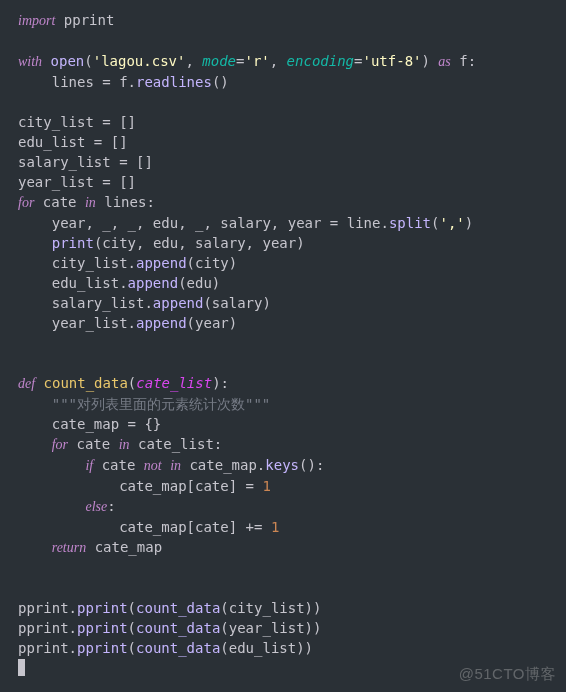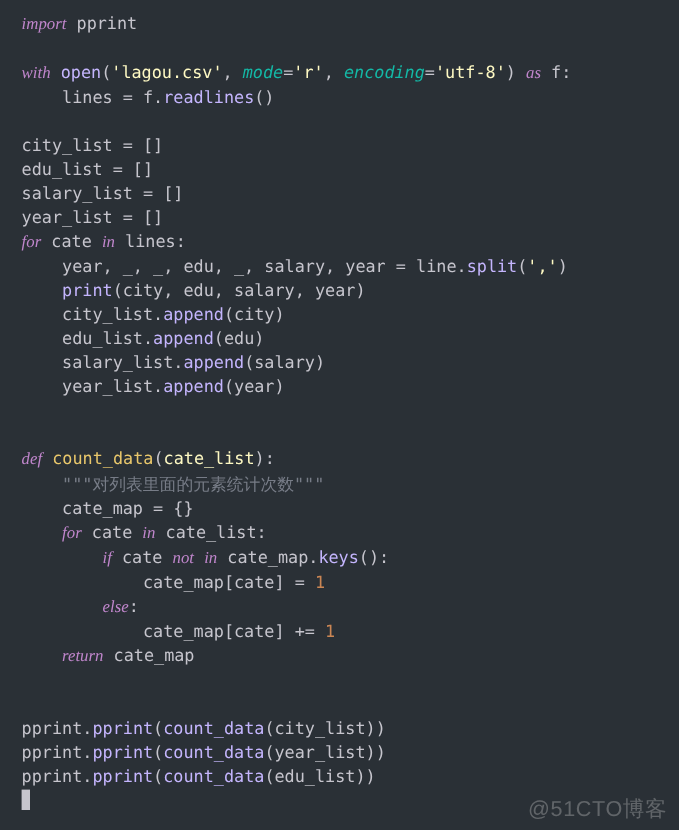--- a/index.html
+++ b/index.html
@@ -21,36 +21,36 @@
   }
   .k{color:#c086cc;font-style:italic;font-family:Liberation Serif, serif;}   
   .id{color:#c6c5cd;}                      
   .fn{color:#c4b5fd;}                      
   .call{color:#c4b5fd;}                    
   .str{color:#fef9c3;}                     
   .num{color:#cb8654;}                     
   .arg{color:#14b8a6;font-style:italic;}   
   .p{color:#c6c5cd;}                       
   .defname{color:#e9c76b;}                 
-  .param{color:#fef9c3;} 
+  .param{color:#d946ef;font-style:italic;} 
   .doc{color:#777c87;}                     
   .cursor{
     display:inline-block;
     width:7px;
     height:17px;
     background:#c6c5cd;
     vertical-align:-3px;
   }
   .watermark{
     position:absolute;
     right:10px;
     bottom:8px;
     color:rgba(200,200,200,0.35);
     font-family:Arial,sans-serif;
-    font-size:18px;
+    font-size:15px;
     letter-spacing:0.5px;
   }
 </style>
 </head>
 <body>
 
 <pre class="code"><span class="k">import</span><span class="id"> pprint</span>
 
 <span class="k">with</span><span class="p"> </span><span class="fn">open</span><span class="p">(</span><span class="str">'lagou.csv'</span><span class="p">, </span><span class="arg">mode</span><span class="p">=</span><span class="str">'r'</span><span class="p">, </span><span class="arg">encoding</span><span class="p">=</span><span class="str">'utf-8'</span><span class="p">) </span><span class="k">as</span><span class="id"> f:</span>
 <span class="id">    lines = f.</span><span class="call">readlines</span><span class="p">()</span>

